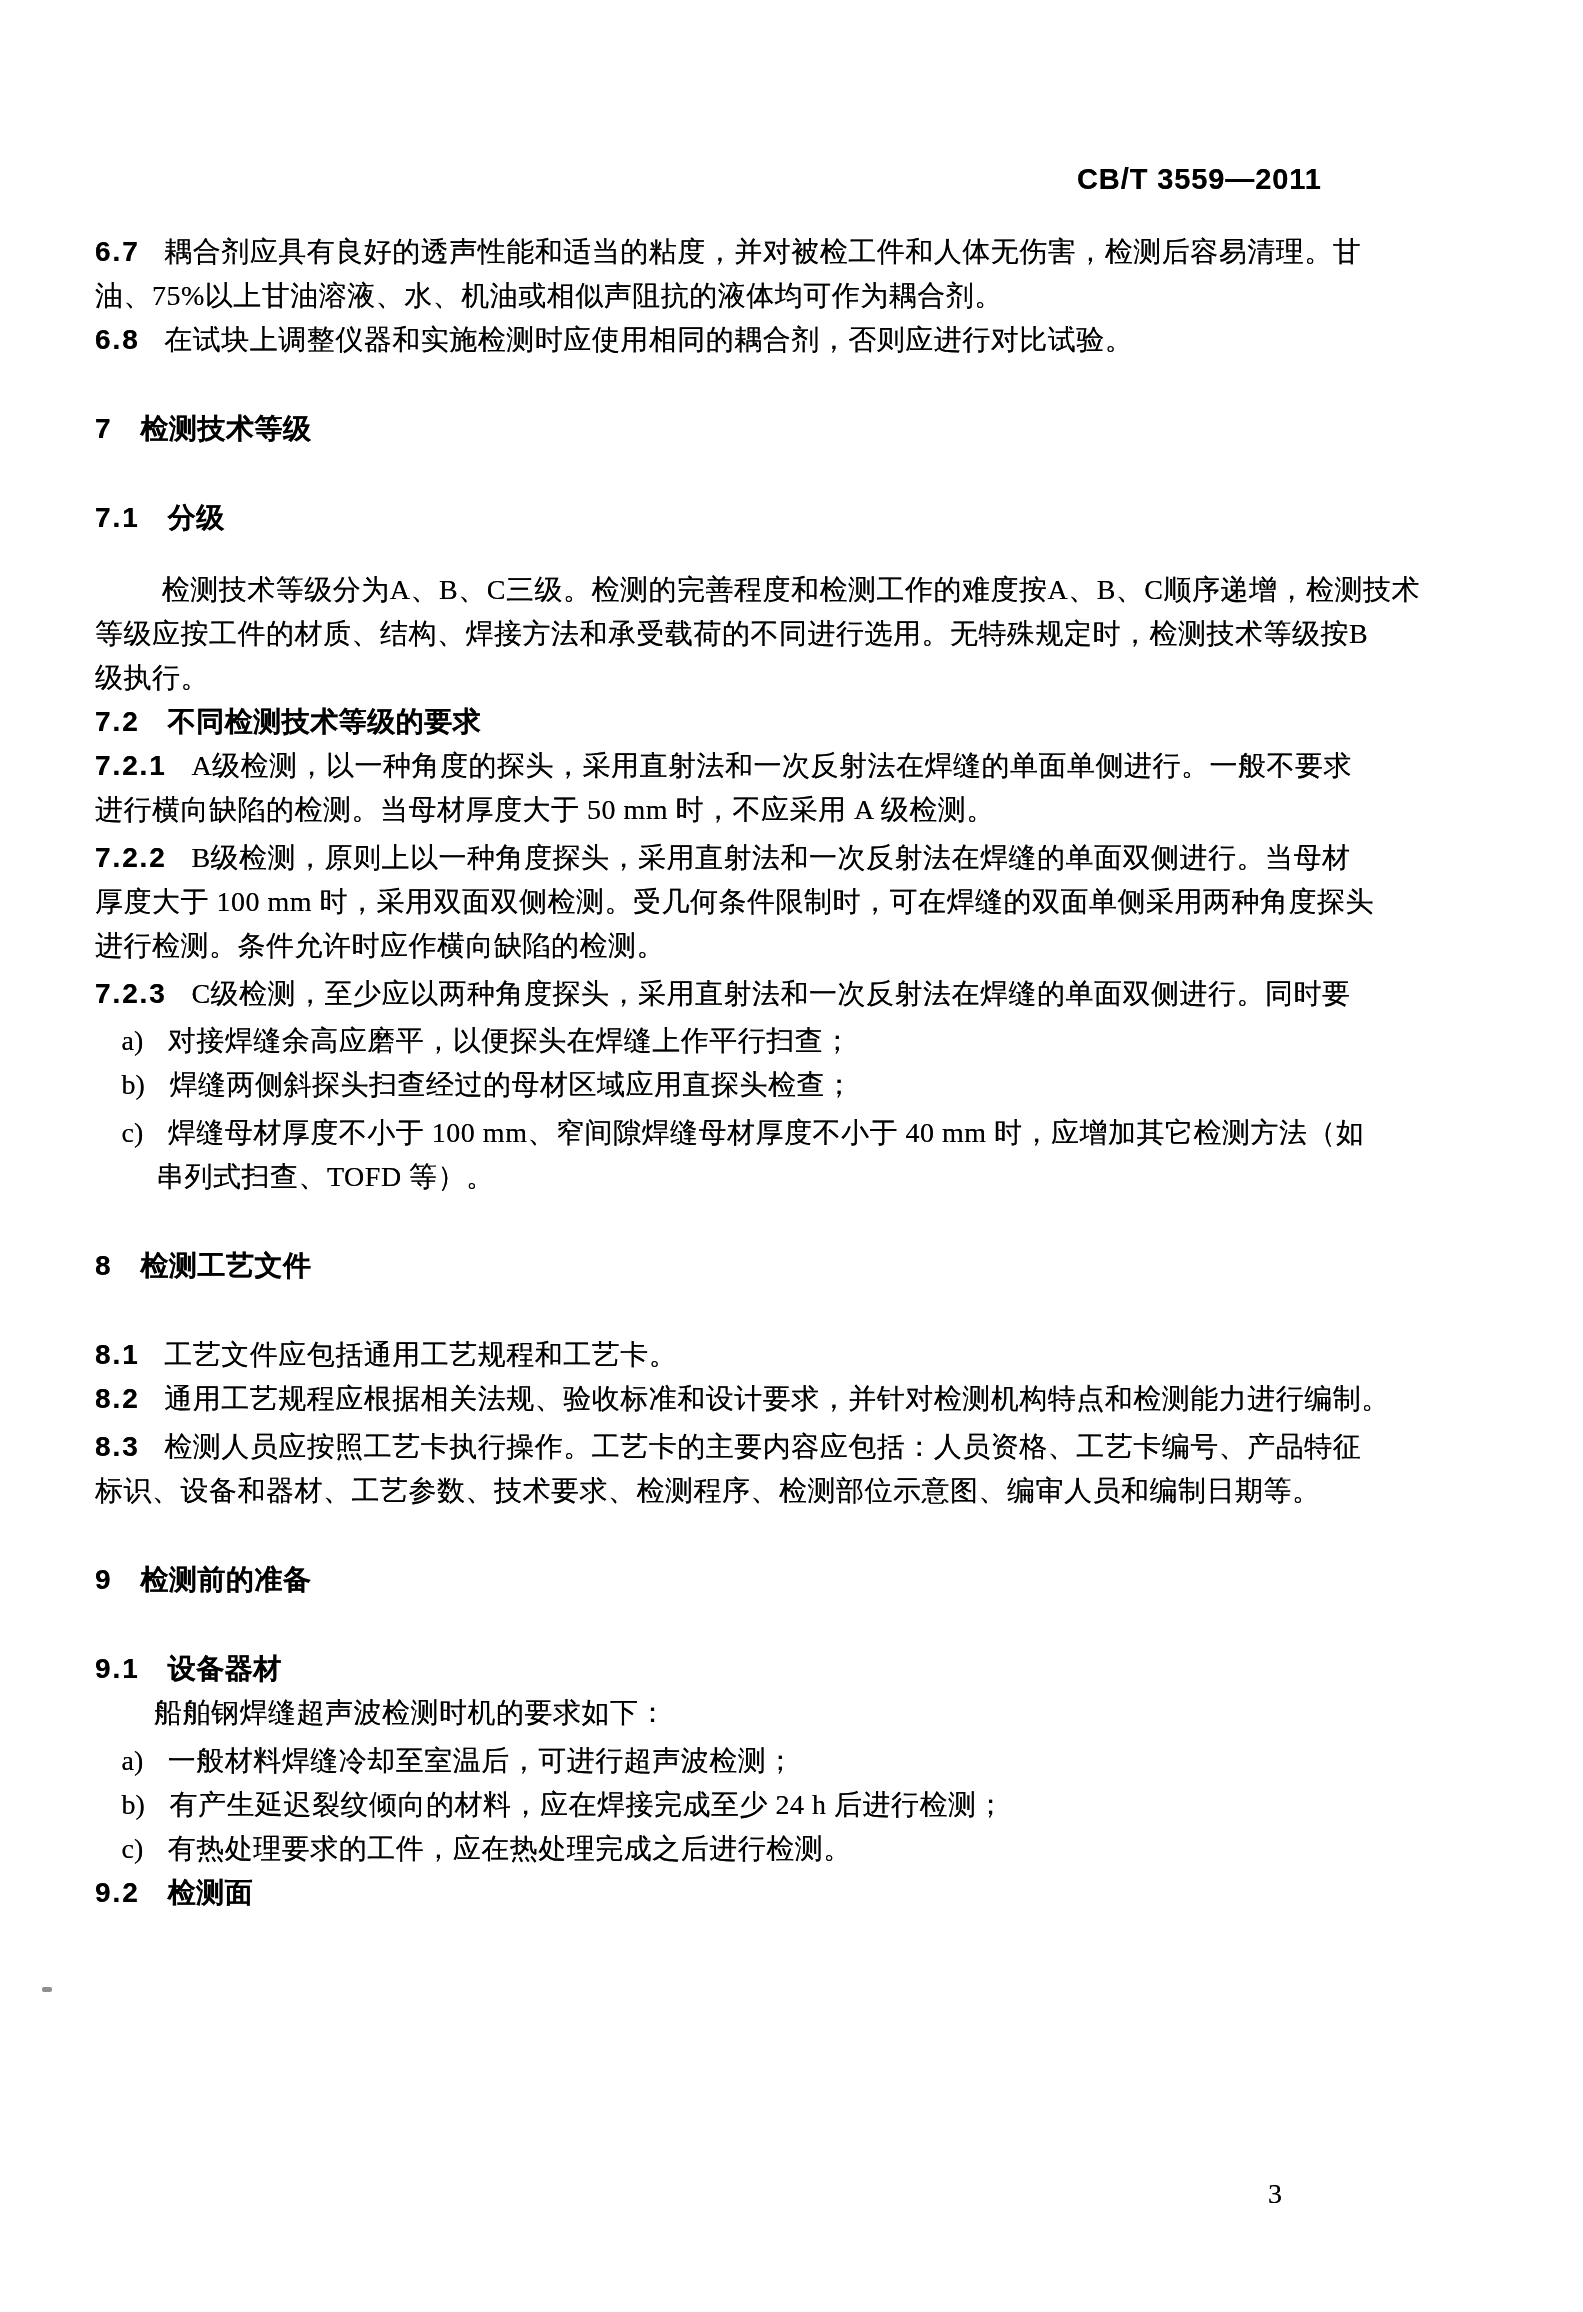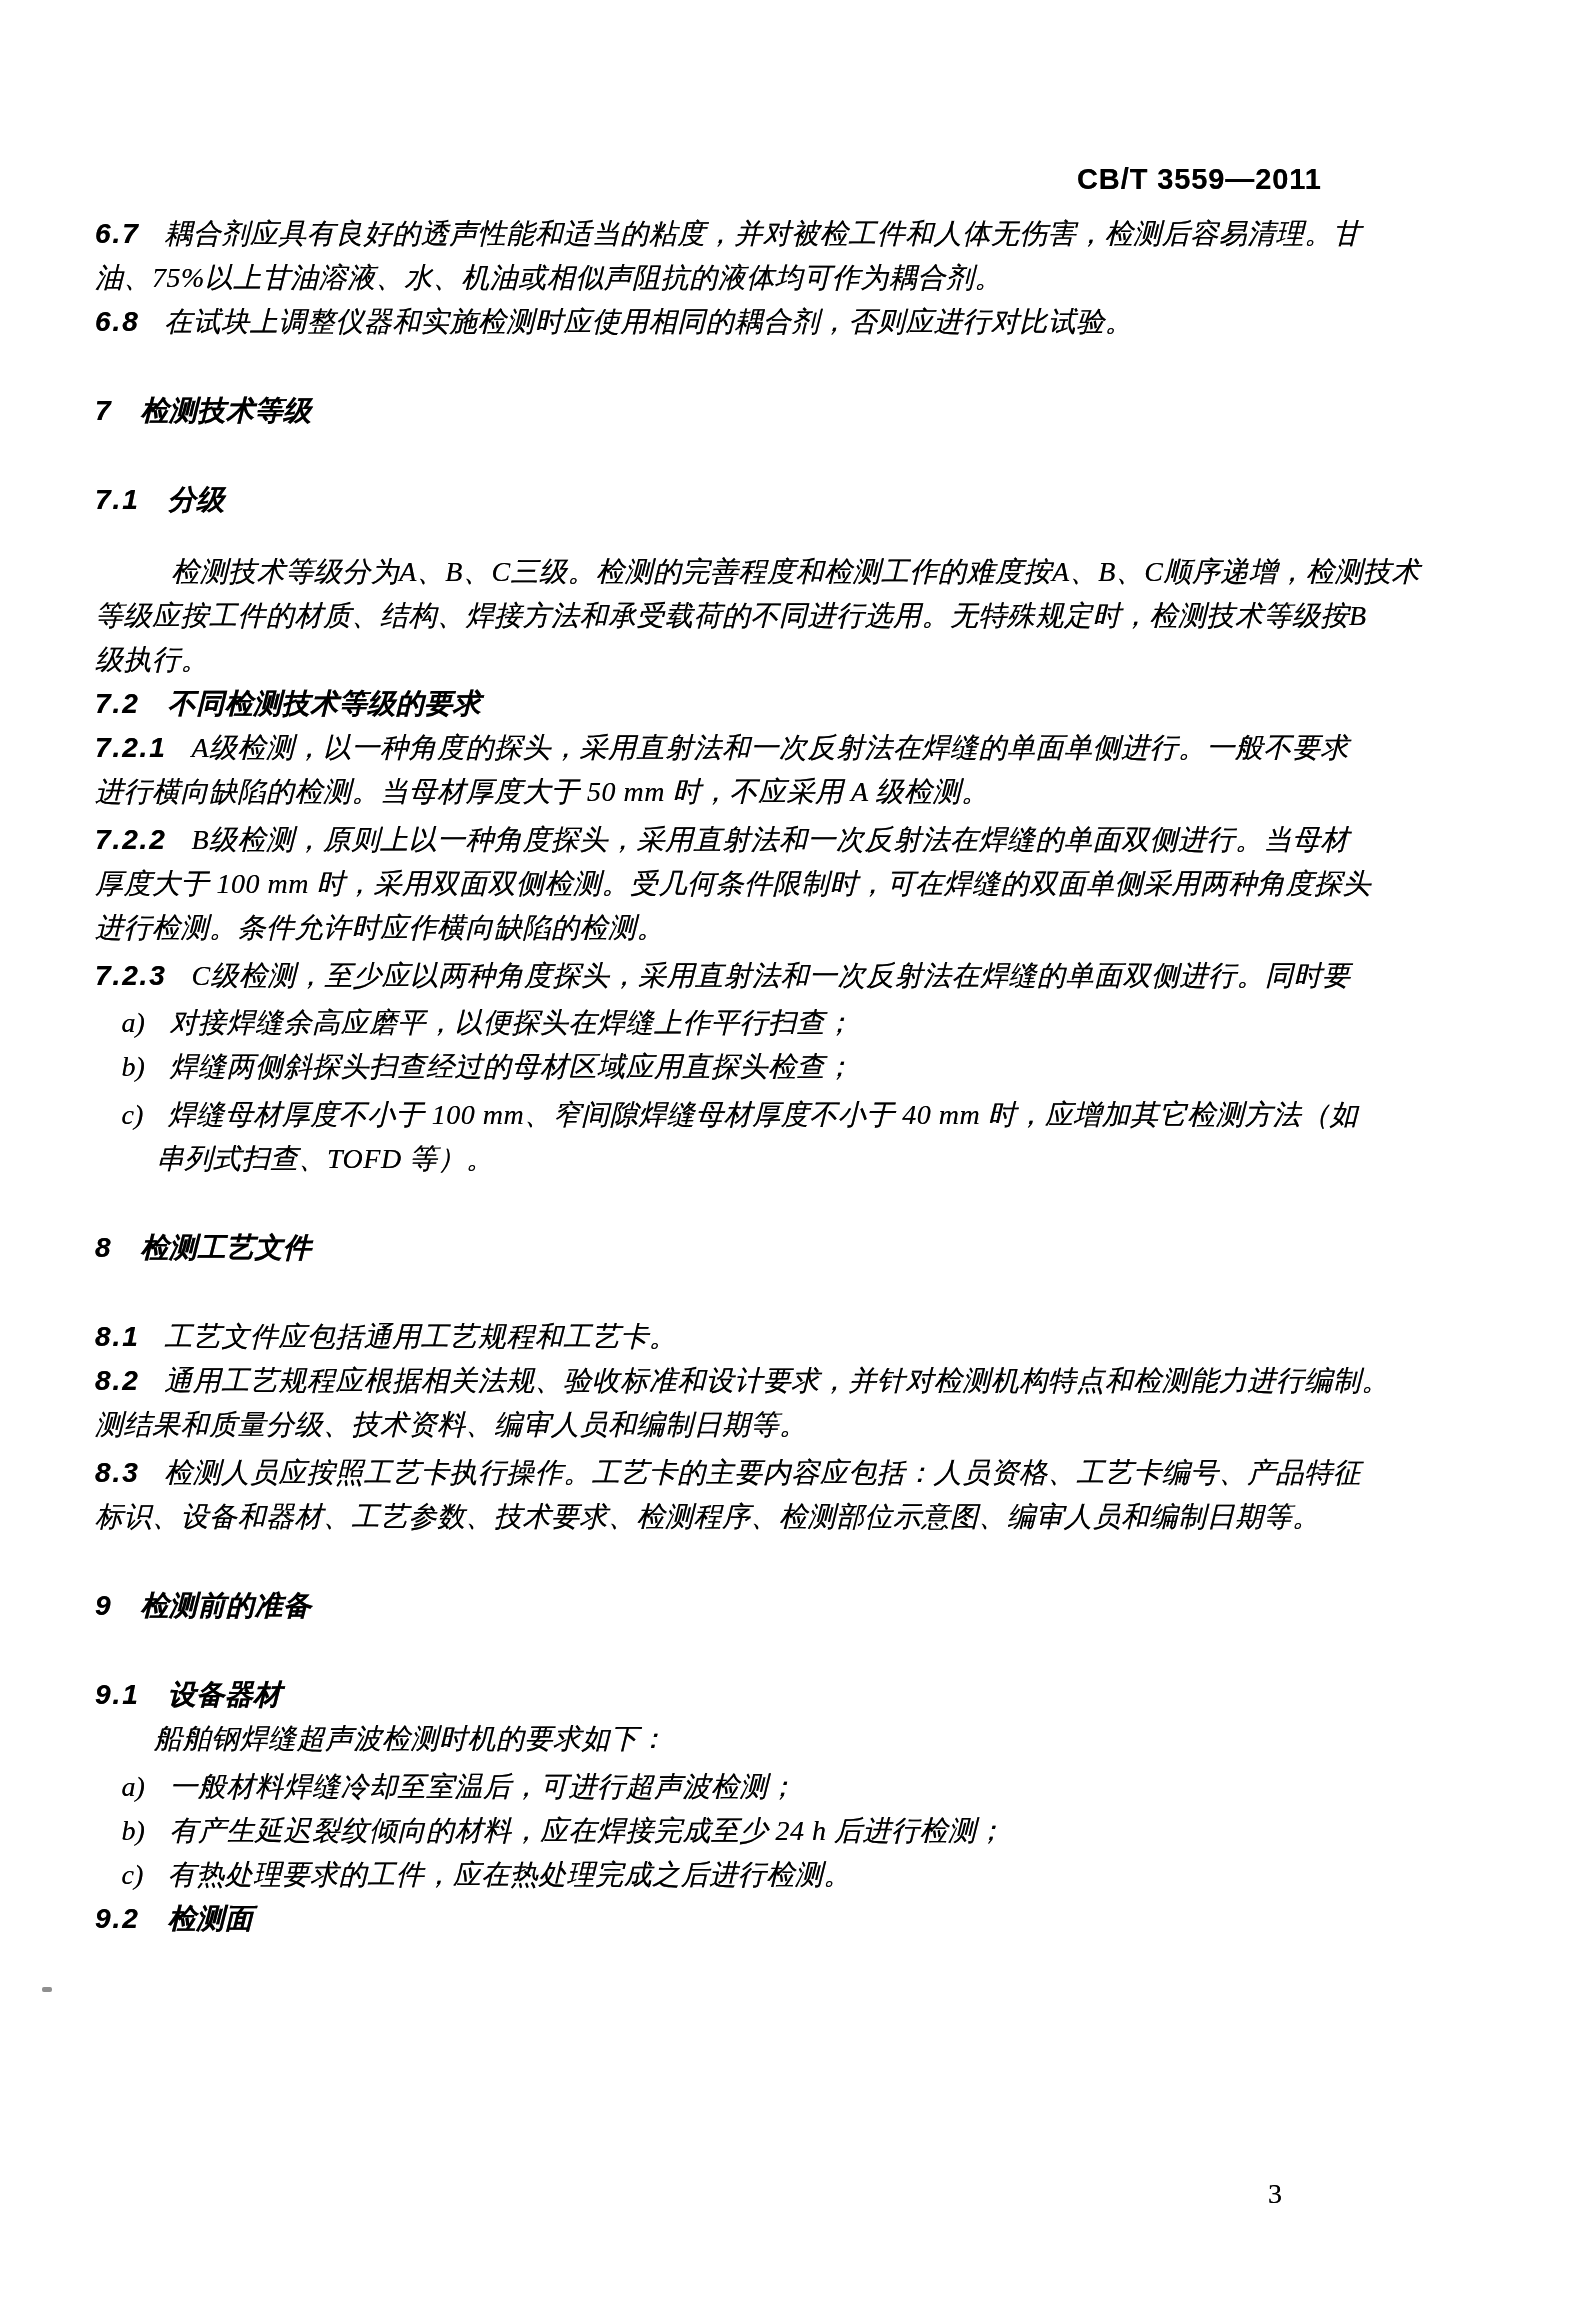--- a/index.html
+++ b/index.html
@@ -20,24 +20,23 @@
     top:163px;
     left:1077px;
     font-size:29px;
     font-weight:700;
     letter-spacing:0.9px;
     white-space:nowrap;
     font-family:"Liberation Sans","DejaVu Sans",sans-serif;
   }
   .content{
     position:absolute;
-    top:212px;
+    top:230px;
     left:95px;
     width:1325px;
-    font-style:italic;
   }
   .line{
     height:44px;
     line-height:44px;
     font-size:28px;
     white-space:nowrap;
     letter-spacing:0.5px;
   }
   .line .num{
     font-weight:700;
@@ -112,21 +111,20 @@
 
     <div class="line item mt-xs"><span class="num">a)</span><span>对接焊缝余高应磨平，以便探头在焊缝上作平行扫查；</span></div>
     <div class="line item"><span class="num">b)</span><span>焊缝两侧斜探头扫查经过的母材区域应用直探头检查；</span></div>
     <div class="line item mt-xs"><span class="num">c)</span><span>焊缝母材厚度不小于 100 mm、窄间隙焊缝母材厚度不小于 40 mm 时，应增加其它检测方法（如</span></div>
     <div class="line item-cont"><span>串列式扫查、TOFD 等）。</span></div>
 
     <div class="line heading mt-lg"><span class="num">8</span><span>检测工艺文件</span></div>
 
     <div class="line mt-lg"><span class="num">8.1</span><span>工艺文件应包括通用工艺规程和工艺卡。</span></div>
     <div class="line"><span class="num">8.2</span><span>通用工艺规程应根据相关法规、验收标准和设计要求，并针对检测机构特点和检测能力进行编制。</span></div>
-    <div class="line"><span>测结果和质量分级、技术资料、编审人员和编制日期等。</span></div>
     <div class="line mt-xs"><span class="num">8.3</span><span>检测人员应按照工艺卡执行操作。工艺卡的主要内容应包括：人员资格、工艺卡编号、产品特征</span></div>
     <div class="line"><span>标识、设备和器材、工艺参数、技术要求、检测程序、检测部位示意图、编审人员和编制日期等。</span></div>
 
     <div class="line heading mt-lg"><span class="num">9</span><span>检测前的准备</span></div>
     <div class="line heading mt-lg"><span class="num">9.1</span><span>设备器材</span></div>
 
     <div class="line indent mt-sm"><span>船舶钢焊缝超声波检测时机的要求如下：</span></div>
     <div class="line item mt-xs"><span class="num">a)</span><span>一般材料焊缝冷却至室温后，可进行超声波检测；</span></div>
     <div class="line item"><span class="num">b)</span><span>有产生延迟裂纹倾向的材料，应在焊接完成至少 24 h 后进行检测；</span></div>
     <div class="line item"><span class="num">c)</span><span>有热处理要求的工件，应在热处理完成之后进行检测。</span></div>

